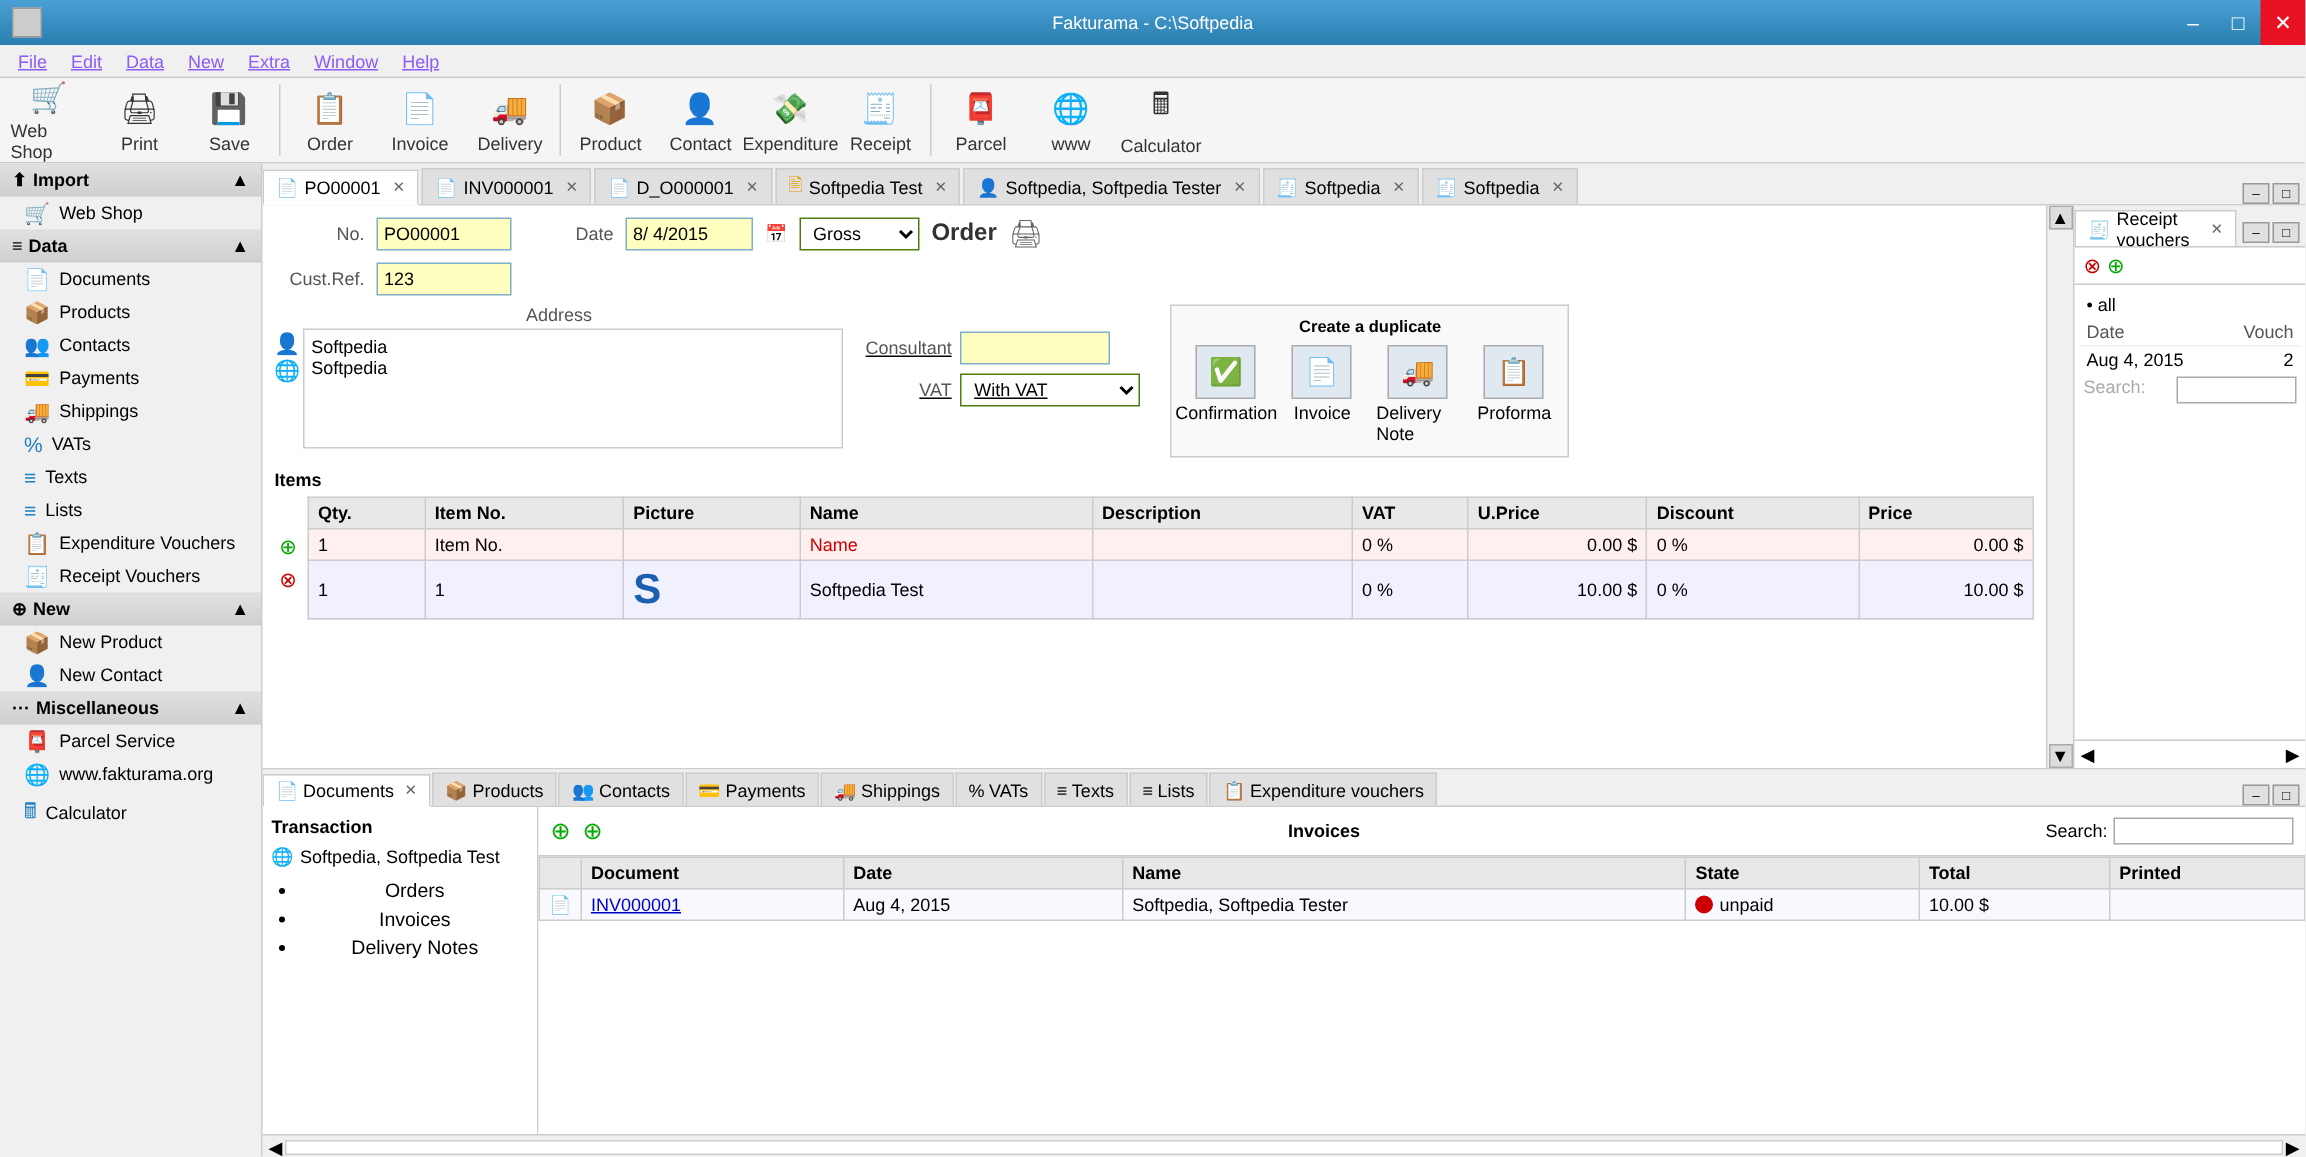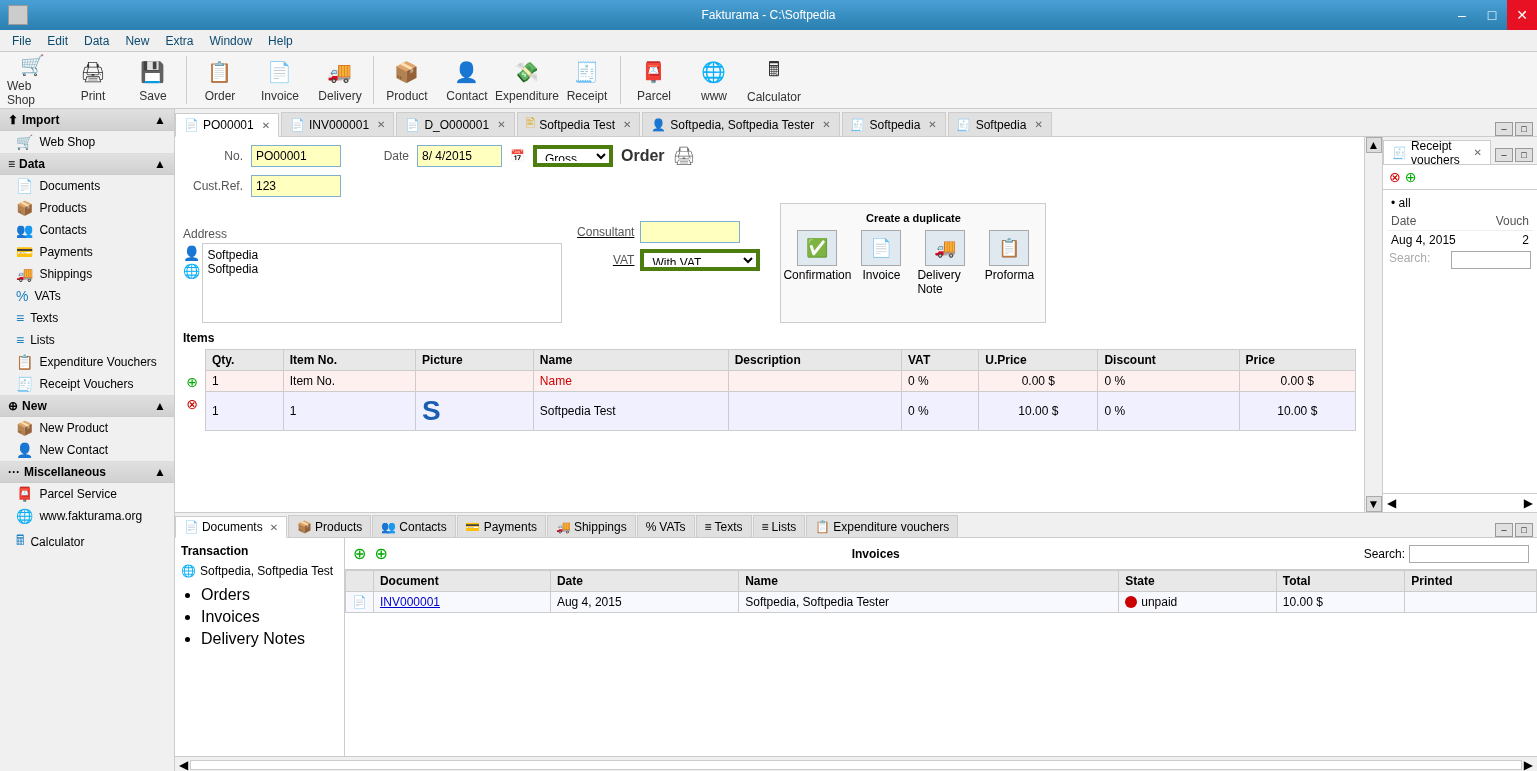--- a/index.html
+++ b/index.html
@@ -35,21 +35,22 @@
       background: #f0f0f0;
       height: 22px;
       display: flex;
       align-items: center;
       border-bottom: 1px solid #ccc;
       padding: 0 4px;
     }
     .menu-item {
       padding: 2px 8px;
       cursor: pointer;
-      color: #0c4a6e;
+      color: #8b5cf6;
+      text-decoration: underline;
     }
 
     
     .toolbar {
       background: #f5f5f5;
       border-bottom: 1px solid #ccc;
       display: flex;
       align-items: center;
       padding: 2px 4px;
       gap: 2px;
@@ -165,21 +166,21 @@
       margin-bottom: 6px;
     }
     .form-label { color: #555; min-width: 60px; text-align: right; }
     .form-input {
       border: 1px solid #80b0d0;
       padding: 2px 4px;
       background: #ffffc0;
       height: 22px;
     }
     .form-select {
-      border: 4px solid #4d7c0f;
+      border: 1px solid #4d7c0f;
       padding: 2px 4px;
       background: white;
       height: 22px;
     }
 
     
     .order-header {
       display: flex;
       align-items: center;
       gap: 8px;
@@ -243,21 +244,21 @@
       padding: 3px 6px;
       text-align: left;
     }
     .items-table td {
       border: 1px solid #ccc;
       padding: 3px 6px;
     }
     .items-table tr:nth-child(odd) { background: #fff0f0; }
     .items-table tr:nth-child(even) { background: #f0f0ff; }
     .items-table td.name-col { color: #cc0000; }
-    .items-table td.price-col { text-align: center; }
+    .items-table td.price-col { text-align: right; }
     .product-logo {
       font-size: 28px;
       font-weight: bold;
       color: #1a5fb0;
       font-family: Arial, sans-serif;
     }
 
     
     .scroll-panel {
       width: 18px;
@@ -305,29 +306,29 @@
     }
     .bottom-tab.active { background: white; border-bottom: 1px solid white; position: relative; bottom: -1px; z-index: 1; }
     .bottom-content {
       display: flex;
       flex: 1;
       overflow: hidden;
     }
 
     
     .transaction-sidebar {
-      width: 170px;
+      width: 184px;
       border-right: 1px solid #ccc;
       padding: 6px;
       background: white;
     }
     .transaction-title { font-weight: bold; margin-bottom: 6px; font-size: 12px; }
     .transaction-company { display: flex; align-items: center; gap: 4px; font-size: 11px; margin-bottom: 6px; }
     .transaction-list { list-style: disc; padding-left: 20px; }
-    .transaction-list li { padding: 2px 0; cursor: pointer; font-size: 16px; }
+    .transaction-list li { padding: 2px 0; cursor: pointer; font-size: 13px; text-align: center; }
 
     
     .invoices-area {
       flex: 1;
       display: flex;
       flex-direction: column;
       background: white;
     }
     .invoices-header {
       display: flex;
@@ -684,21 +685,21 @@
           </div>
 
           <div class="form-row">
             <span class="form-label">Cust.Ref.</span>
             <input class="form-input" style="width: 90px;" value="123">
           </div>
 
           <div style="display:flex;gap:12px;margin-bottom:8px;">
 
             <div>
-              <div class="form-label" style="margin-bottom:2px;text-align:left;margin-top:24px;">Address</div>
+              <div class="form-label" style="margin-bottom:2px;text-align:center;">Address</div>
               <div style="display:flex;align-items:flex-start;gap:2px;">
                 <div style="display:flex;flex-direction:column;gap:2px;padding-top:2px;">
                   <span style="font-size:14px;">👤</span>
                   <span style="font-size:14px;">🌐</span>
                 </div>
                 <div class="address-box">
                   <div>Softpedia</div>
                   <div>Softpedia</div>
                 </div>
               </div>

